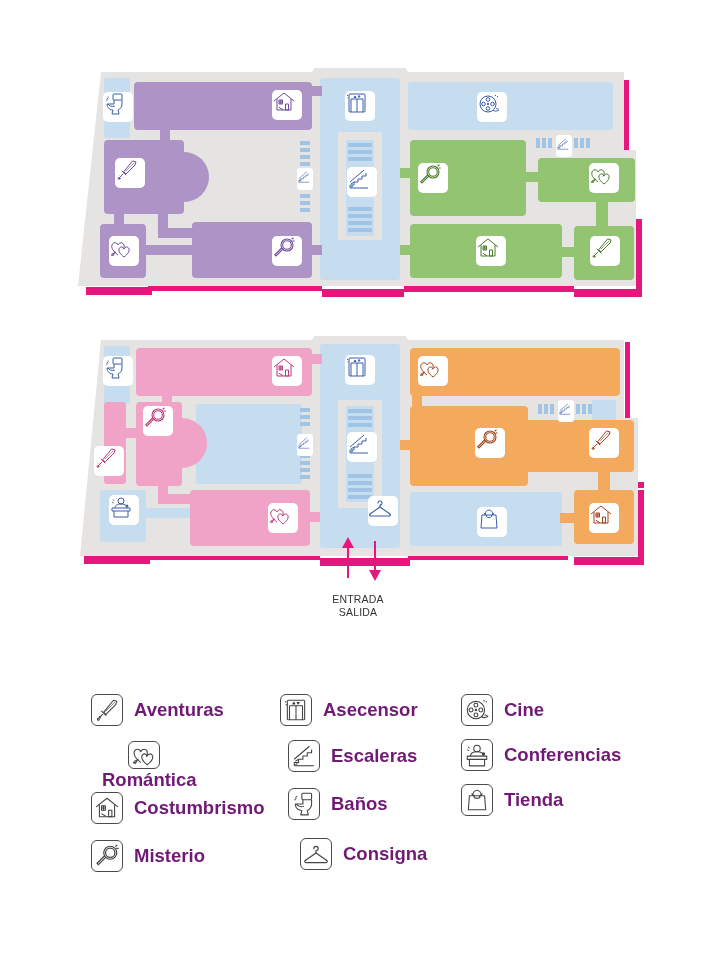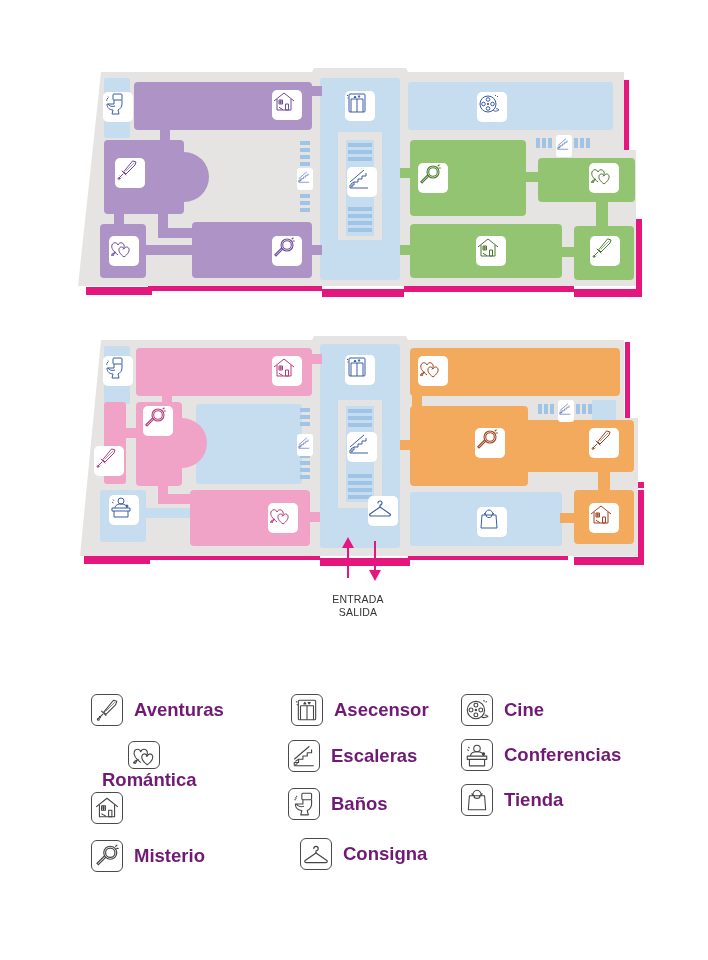--- a/index.html
+++ b/index.html
@@ -450,31 +450,32 @@
         </svg>
       </div>
     <span class="legend-label">Romántica</span>
   </div>
   <div class="legend-item" style="left:91px;top:790px;">
     <div class="legend-icon">
         <svg style="color:#444">
           <use href="#i-house"></use>
         </svg>
       </div>
+    <span class="legend-label">Costumbrismo</span>
   </div>
   <div class="legend-item" style="left:91px;top:838px;">
     <div class="legend-icon">
         <svg style="color:#444">
           <use href="#i-magnifier"></use>
         </svg>
       </div>
     <span class="legend-label">Misterio</span>
   </div>
 
-  <div class="legend-item" style="left:291px;top:692px;text-align:right;">
+  <div class="legend-item" style="left:280px;top:692px;text-align:right;">
     <div class="legend-icon">
         <svg style="color:#444">
           <use href="#i-elevator"></use>
         </svg>
       </div>
     <span class="legend-label">Asecensor</span>
   </div>
   <div class="legend-item" style="left:288px;top:738px;">
     <div class="legend-icon">
         <svg style="color:#444">

